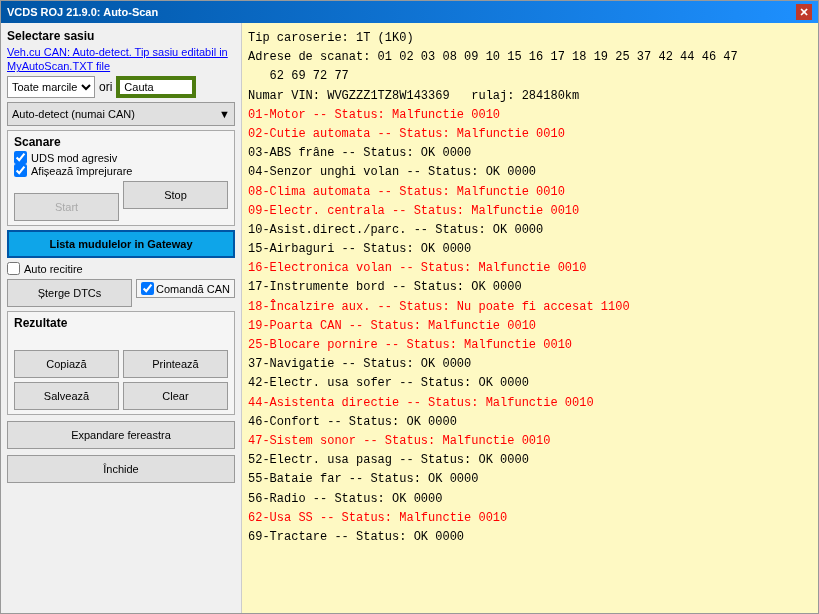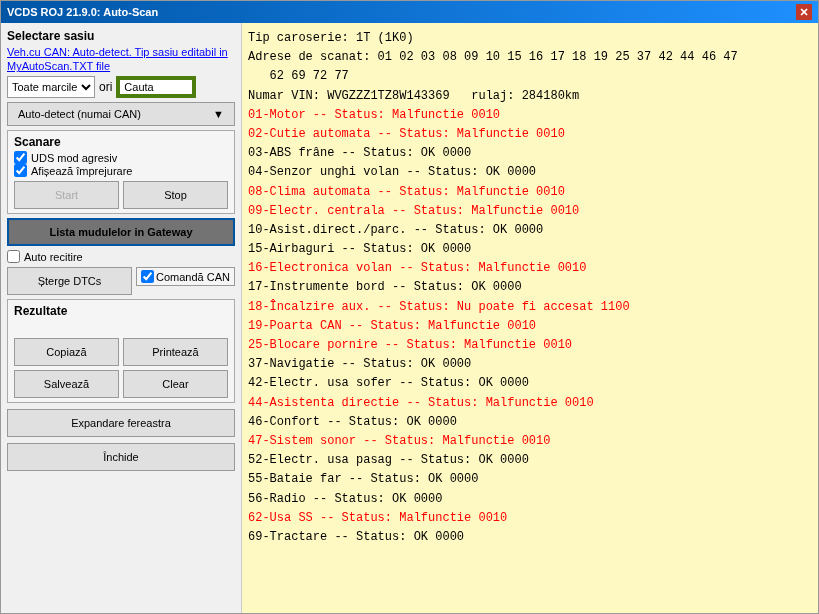--- a/index.html
+++ b/index.html
@@ -102,21 +102,21 @@
     .auto-detect-btn {
       width: 100%;
       height: 24px;
       background: #e0e0e0;
       border: 1px solid #999;
       cursor: pointer;
       font-size: 11px;
       display: flex;
       align-items: center;
       justify-content: space-between;
-      padding: 0 10px;
+      padding: 0 4px;
     }
     .scanare-section {
       border: 1px solid #aaa;
       padding: 4px 6px;
       background: #f5f5f5;
     }
     .checkbox-row {
       display: flex;
       align-items: center;
       gap: 4px;
@@ -133,26 +133,27 @@
       background: #e0e0e0;
       cursor: pointer;
       font-size: 11px;
       display: flex;
       align-items: center;
       justify-content: center;
     }
     .btn:disabled, .btn.disabled {
       color: #aaa;
       cursor: default;
+      margin-top: 12px;
     }
     .btn-gateway {
       width: 100%;
       height: 28px;
       border: 2px solid #0055a5;
-      background: #737373;
+      background: #0ea5e9;
       cursor: pointer;
       font-size: 11px;
       font-weight: bold;
       color: #000;
     }
     .auto-recitire-row {
       display: flex;
       align-items: center;
       gap: 4px;
       font-size: 11px;

